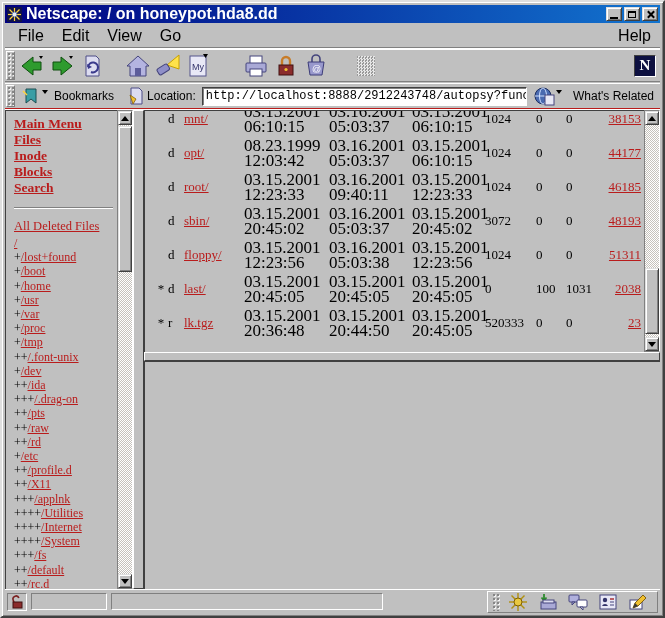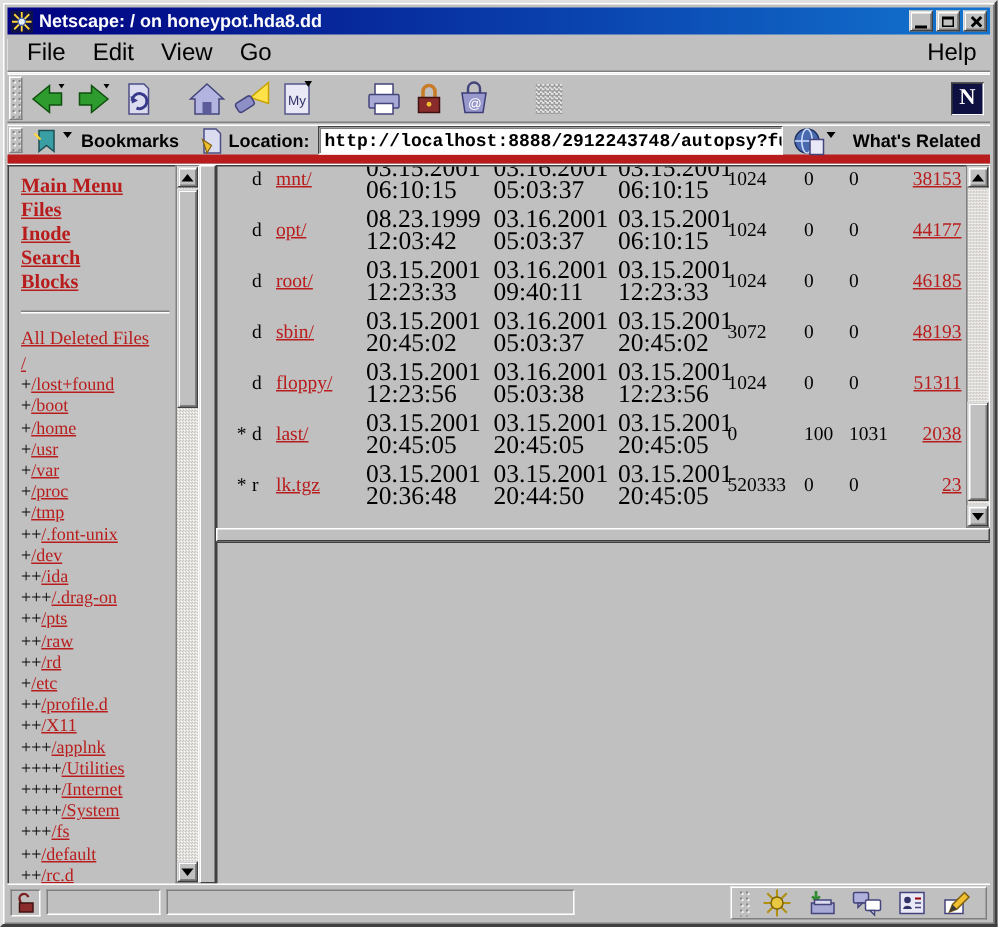--- a/index.html
+++ b/index.html
@@ -8,21 +8,21 @@
     position:relative; width:665px; height:618px; background:#c0c0c0;
     font-family:"Liberation Sans", sans-serif;
     border:2px solid; border-color:#dfdfdf #404040 #404040 #dfdfdf;
     box-shadow: inset 1px 1px 0 #ffffff, inset -1px -1px 0 #808080;
     overflow:hidden;
   }
   
   .titlebar { position:absolute; left:3px; top:3px; right:3px; height:18px;
     background:linear-gradient(90deg,#000080,#1274cf); display:flex; align-items:center; padding:0 2px; }
   .title-ico { width:15px; height:15px; flex:0 0 auto; }
-  .title-text { color:#fff; font-weight:bold; font-size:12px; margin-left:4px; flex:1; white-space:nowrap; overflow:hidden; }
+  .title-text { color:#fff; font-weight:bold; font-size:16px; margin-left:4px; flex:1; white-space:nowrap; overflow:hidden; }
   .winbtn { width:16px; height:14px; background:#c0c0c0; margin-left:2px; position:relative;
     border:1px solid; border-color:#dfdfdf #404040 #404040 #dfdfdf;
     box-shadow: inset 1px 1px 0 #fff, inset -1px -1px 0 #808080;
     display:flex; align-items:center; justify-content:center; }
   .glyph-min { width:8px; height:2px; background:#000; margin-top:7px; }
   .glyph-max { width:8px; height:7px; border:1px solid #000; border-top:2px solid #000; }
   .glyph-x { position:relative; width:9px; height:9px; }
   .glyph-x::before,.glyph-x::after { content:""; position:absolute; left:4px; top:0; width:2px; height:9px; background:#000; }
   .glyph-x::before { transform:rotate(45deg);} .glyph-x::after { transform:rotate(-45deg);}
   
@@ -41,21 +41,21 @@
   .tbtn { width:30px; height:28px; display:flex; align-items:center; justify-content:center; background:transparent; border:none; }
   .tspace1{width:16px;} .tspace2{width:28px;} .tspace3{width:20px;}
   .tb-flex { flex:1; }
   .nlogo { width:22px; height:22px; margin-right:4px; background:#0d1040; color:#fff;
     font-family:"Liberation Serif",serif; font-weight:bold; font-size:15px;
     display:flex; align-items:center; justify-content:center;
     border:1px solid; border-color:#404040 #ffffff #ffffff #404040; }
   .checker { background-image:conic-gradient(#e6e6e6 0 25%, #9a9a9a 0 50%, #e6e6e6 0 75%, #9a9a9a 0); background-size:3px 3px; width:18px; height:20px; }
   
   .locbar { position:absolute; left:3px; top:81px; right:3px; height:26px;
-    display:flex; align-items:center; font-size:12px; border-top:1px solid #ffffff; border-bottom:6px solid #b91c1c; box-shadow:0 1px 0 #fff;font-weight:bold; }
+    display:flex; align-items:center; font-size:12px; border-top:1px solid #ffffff; border-bottom:1px solid #b91c1c; box-shadow:0 1px 0 #fff; }
   .loc-label { margin:0 6px 0 3px; white-space:nowrap; }
   .drop-tri { width:0; height:0; border-left:3px solid transparent; border-right:3px solid transparent; border-top:4px solid #000; margin:0 3px 8px 1px; }
   .urlfield { flex:1; height:19px; background:#fff; display:flex; align-items:center;
     border:1px solid; border-color:#404040 #ffffff #ffffff #404040; box-shadow: inset 1px 1px 0 #808080;
     font-family:"Liberation Mono","DejaVu Sans Mono",monospace; font-size:12px; padding-left:3px; overflow:hidden; white-space:nowrap; }
   .whats { display:flex; align-items:center; padding:0 6px 0 8px; white-space:nowrap; }
   
   .content { position:absolute; left:3px; top:108px; right:3px; height:479px; background:#c0c0c0; }
   .frame-left { position:absolute; left:0; top:0; width:112px; height:479px; overflow:hidden;
     border-left:1px solid #404040; border-top:1px solid #404040; background:#c0c0c0;
@@ -255,22 +255,22 @@
     <span class="whats">What's Related</span>
   </div>
 
   <div class="content">
 
     <div class="frame-left">
       <div class="side-pad">
         <a class="lnk nav-link">Main Menu</a>
         <a class="lnk nav-link">Files</a>
         <a class="lnk nav-link">Inode</a>
+        <a class="lnk nav-link">Blocks</a>
         <a class="lnk nav-link">Search</a>
-        <a class="lnk nav-link">Blocks</a>
         <div class="side-hr"></div>
         <a class="lnk alldel">All Deleted Files</a>
         <div>
             <div class="tree-item"><span class="pfx"></span><a class="lnk">/</a></div>
             <div class="tree-item"><span class="pfx">+</span><a class="lnk">/lost+found</a></div>
             <div class="tree-item"><span class="pfx">+</span><a class="lnk">/boot</a></div>
             <div class="tree-item"><span class="pfx">+</span><a class="lnk">/home</a></div>
             <div class="tree-item"><span class="pfx">+</span><a class="lnk">/usr</a></div>
             <div class="tree-item"><span class="pfx">+</span><a class="lnk">/var</a></div>
             <div class="tree-item"><span class="pfx">+</span><a class="lnk">/proc</a></div>

